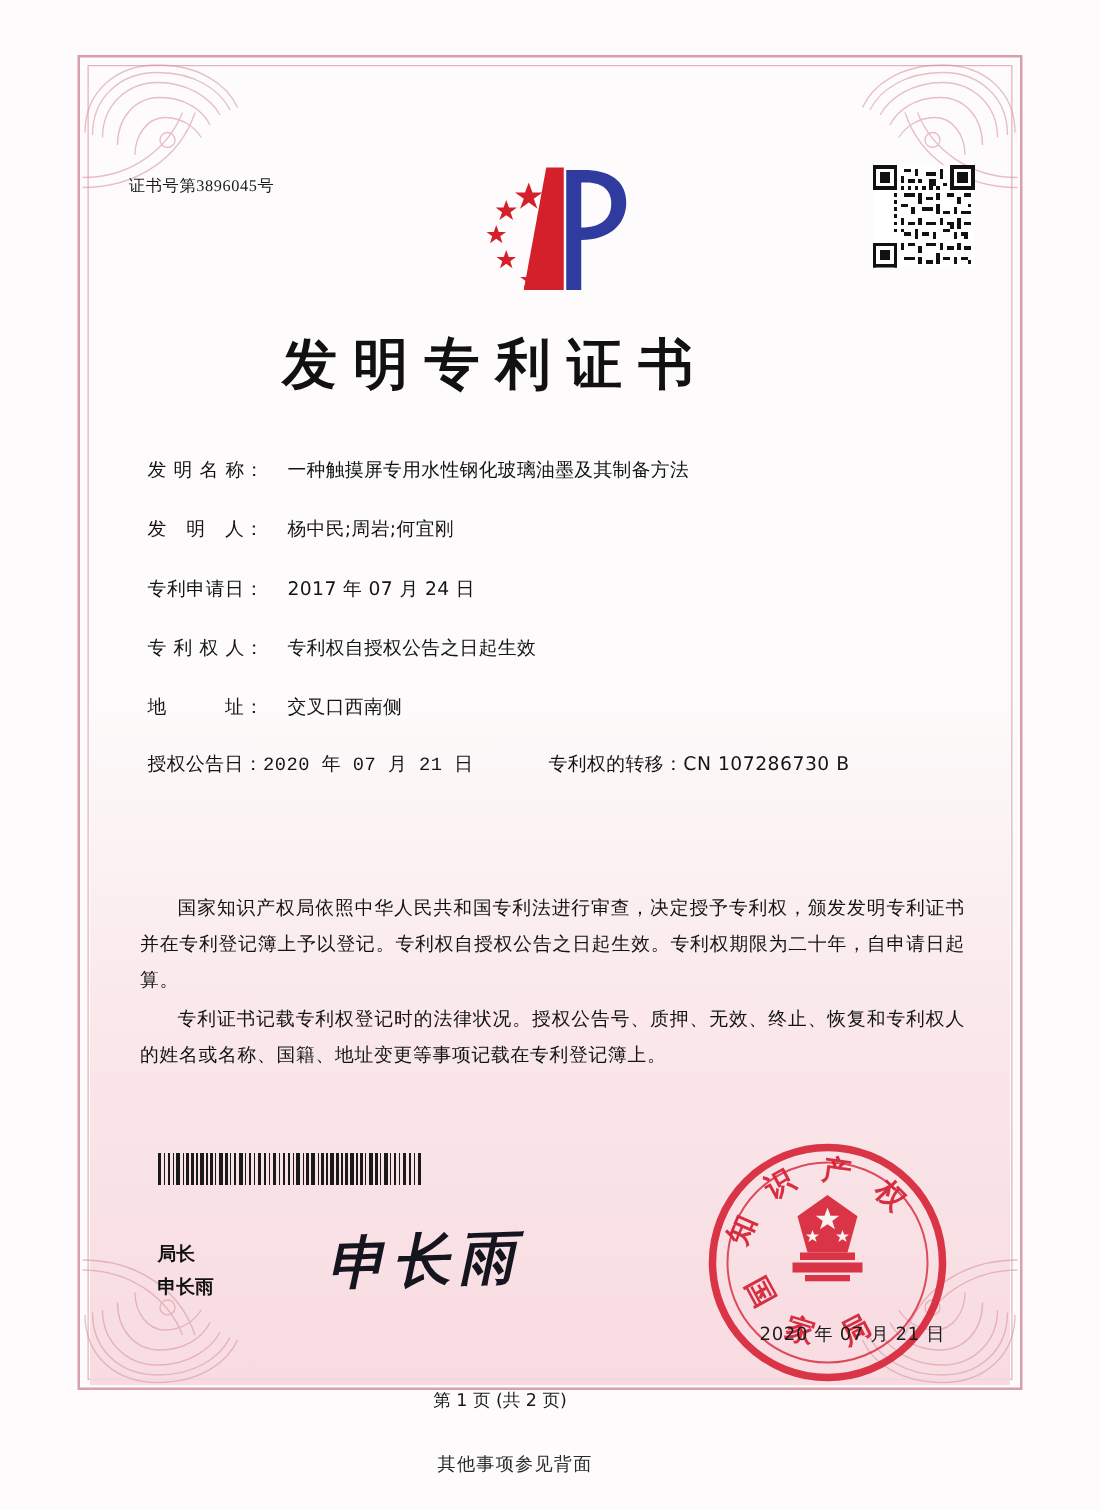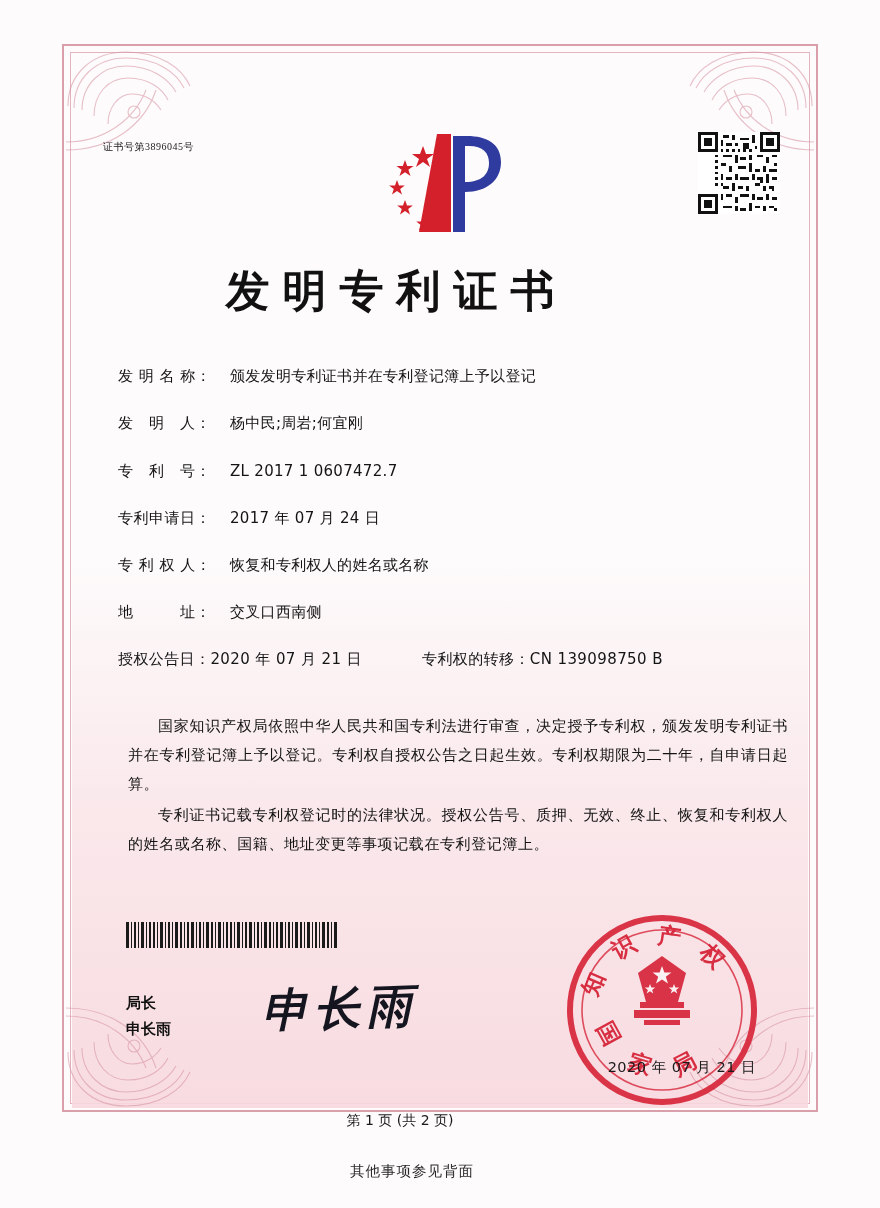--- a/index.html
+++ b/index.html
@@ -53,21 +53,21 @@
   }
   .corner-tl { left: 64px; top: 46px; }
   .corner-tr { right: 64px; top: 46px; transform: scaleX(-1); }
   .corner-bl { left: 64px; bottom: 96px; transform: scaleY(-1); }
   .corner-br { right: 64px; bottom: 96px; transform: scale(-1,-1); }
 
   
   .cert-no {
     position: absolute;
     left: 103px; top: 140px;
-    font-size: 10px;
+    font-size: 13px;
     letter-spacing: 0.5px;
     color: #1b1b1b;
     white-space: nowrap;
   }
   .logo {
     position: absolute;
     left: 375px; top: 128px;
     width: 142px; height: 118px;
   }
   .qr {
@@ -113,33 +113,33 @@
     letter-spacing: 0.3px;
   }
   .row .val .line2 { display: block; }
 
   .row-pub {
     display: flex;
     align-items: baseline;
     margin-bottom: 16px;
     font-size: 15px;
   }
-  .row-pub .seg1 { white-space: nowrap; letter-spacing: 0.4px; }
+  .row-pub .seg1 { white-space: nowrap; letter-spacing: 0.4px; font-family: Liberation Mono, monospace; }
   .row-pub .spacer { width: 60px; }
   .row-pub .seg2 { white-space: nowrap; letter-spacing: 0.4px; }
 
   
   .paras {
     position: absolute;
-    left: 128px; top: 712px;
+    left: 112px; top: 712px;
     width: 660px;
     font-size: 15px;
     line-height: 29px;
     color: #131313;
-    font-family: Liberation Serif, serif;
+    font-family: Liberation Sans, sans-serif;
     letter-spacing: 0.6px;
     text-align: justify;
   }
   .paras p { margin: 0 0 2px 0; text-indent: 30px; }
 
   
   .barcode {
     position: absolute;
     left: 126px; top: 922px;
     width: 212px; height: 26px;
@@ -375,57 +375,53 @@
         <rect x="26" y="20" width="1" height="1"></rect>
     </g>
   </svg>
 
   <div class="title">发明专利证书</div>
 
   <div class="fields">
 
     <div class="row">
       <span class="lab">发 明 名 称：</span>
-      <span class="val">颁发发明专利证书并在专利登记簿上予以登记</span>
+      <span class="val">一种触摸屏专用水性钢化玻璃油墨及其制备方法</span>
     </div>
 
     <div class="row">
       <span class="lab">发　明　人：</span>
       <span class="val">杨中民;周岩;何宜刚</span>
     </div>
 
-    <div class="row">
-      <span class="lab">专　利　号：</span>
-      <span class="val">ZL 2017 1 0607472.7</span>
-    </div>
 
     <div class="row">
       <span class="lab">专利申请日：</span>
       <span class="val">2017 年 07 月 24 日</span>
     </div>
 
     <div class="row">
       <span class="lab">专 利 权 人：</span>
-      <span class="val">恢复和专利权人的姓名或名称</span>
+      <span class="val">专利权自授权公告之日起生效</span>
     </div>
 
     <div class="row">
       <span class="lab">地　　　址：</span>
       <span class="val">
         <span class="line2">交叉口西南侧</span>
       </span>
     </div>
 
     <div class="row-pub">
       <span class="seg1">
         <span>授权公告日：</span><span>2020 年 07 月 21 日</span>
       </span>
       <span class="spacer"></span>
       <span class="seg2">
-        <span>专利权的转移：</span><span>CN 139098750 B</span>
+        <span>专利权的转移：</span><span>CN 107286730 B</span>
       </span>
     </div>
   </div>
 
   <div class="paras">
     <p>国家知识产权局依照中华人民共和国专利法进行审查，决定授予专利权，颁发发明专利证书并在专利登记簿上予以登记。专利权自授权公告之日起生效。专利权期限为二十年，自申请日起算。</p>
     <p>专利证书记载专利权登记时的法律状况。授权公告号、质押、无效、终止、恢复和专利权人的姓名或名称、国籍、地址变更等事项记载在专利登记簿上。</p>
   </div>
 
   <svg class="barcode" viewBox="0 0 212 26" shape-rendering="crispEdges">

